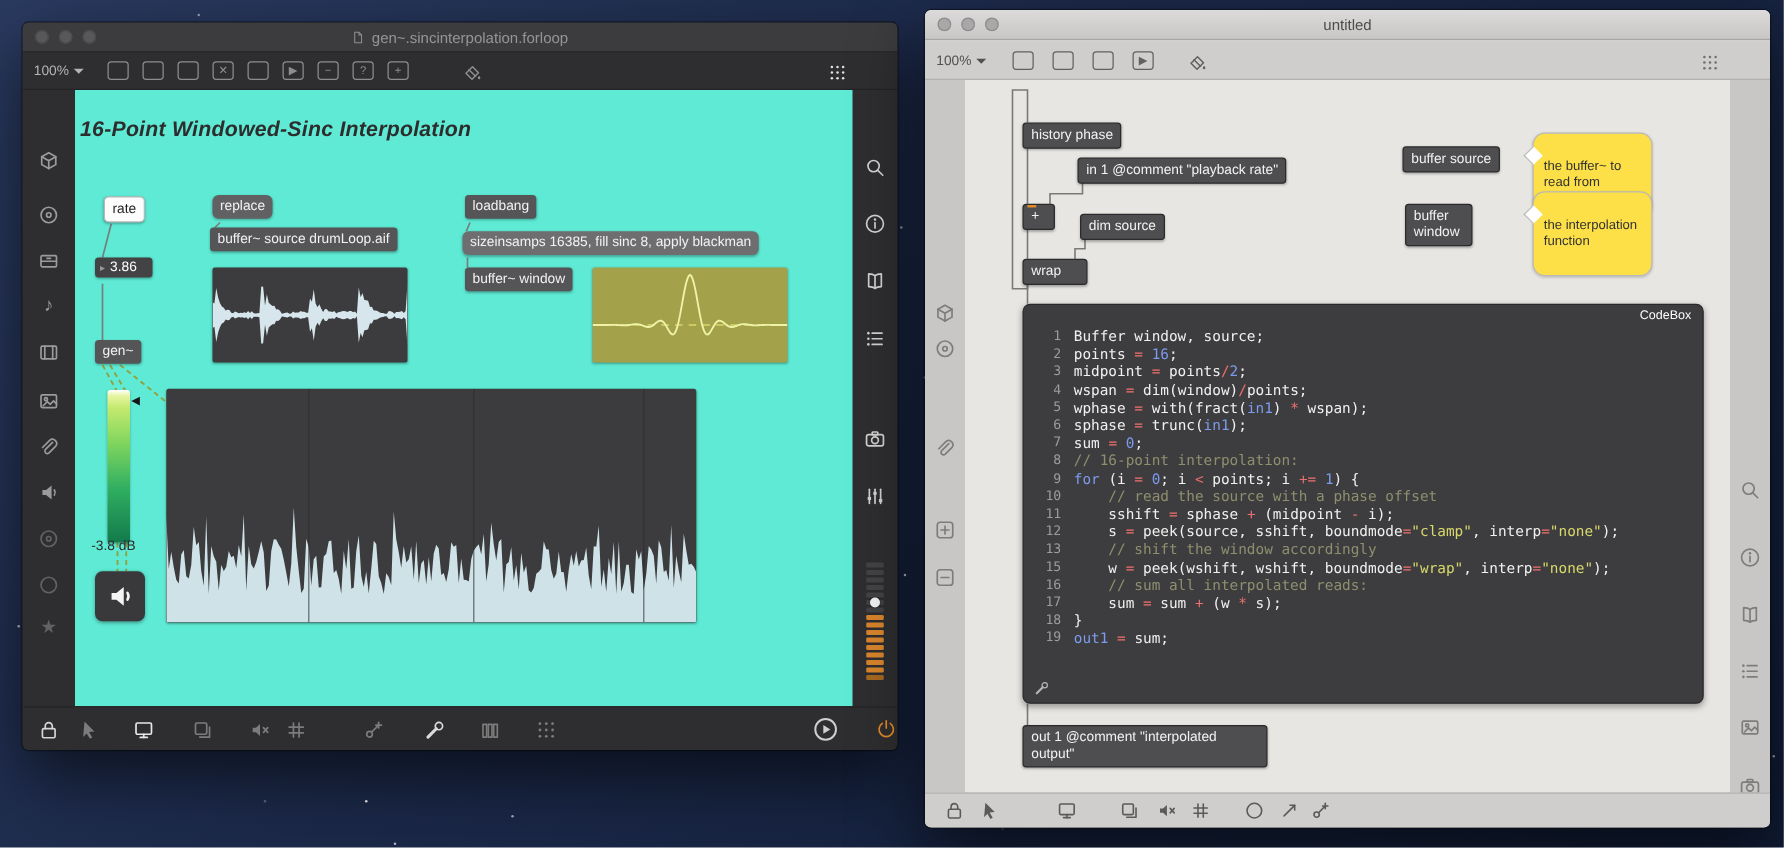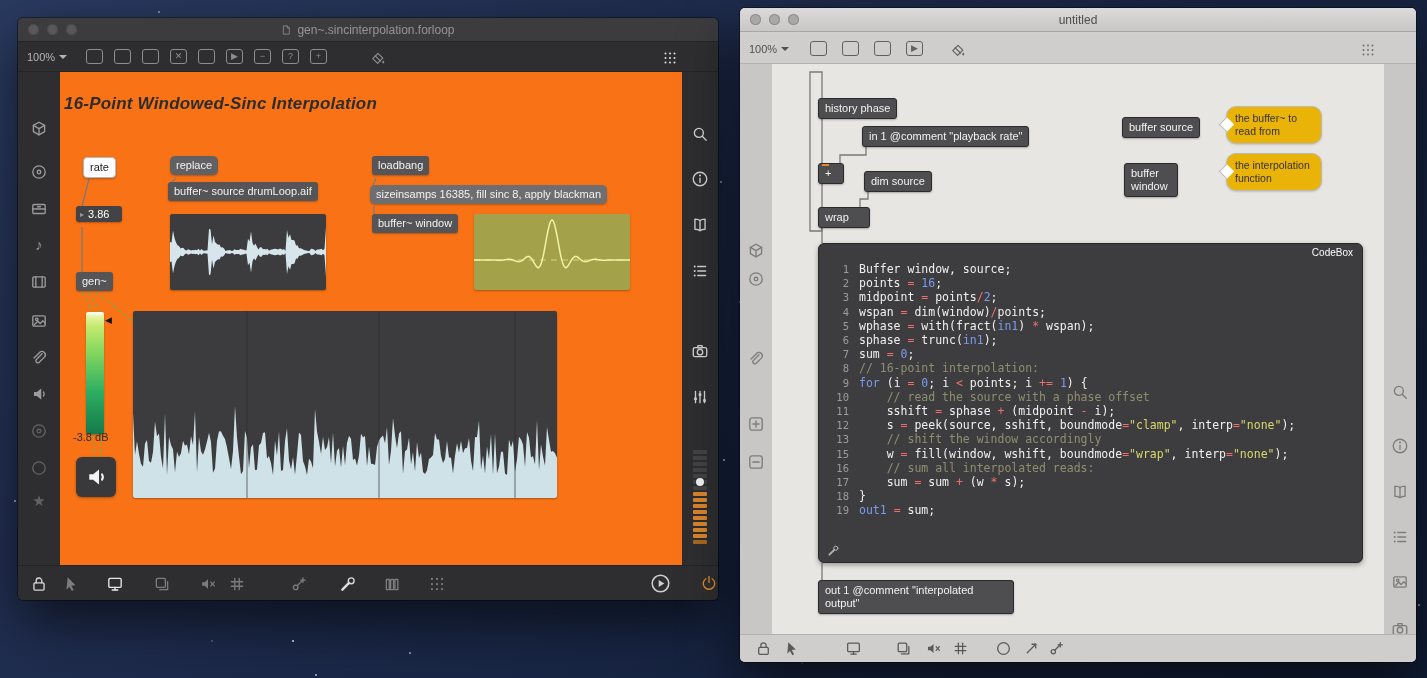--- a/index.html
+++ b/index.html
@@ -41,21 +41,21 @@
   .toolbar.light .tbsq { color:#616161; }
 
   
   .vstrip { position:absolute; }
   #win-left  .vstrip.left  { left:0; top:54px; bottom:35px; width:42px; background:#2e2e30; }
   #win-left  .vstrip.right { right:0; top:54px; bottom:35px; width:36px; background:#2e2e30; }
   #win-right .vstrip.left  { left:0; top:56px; bottom:28px; width:32px; background:#c9c7c5; }
   #win-right .vstrip.right { right:0; top:56px; bottom:28px; width:32px; background:#c9c7c5; }
 
   .canvas { position:absolute; }
-  #canvas-left  { left:42px; right:36px; top:54px; bottom:35px; background:#f97316; }
+  #canvas-left  { left:42px; right:36px; top:54px; bottom:35px; background:#5eead4; }
   #canvas-right { left:32px; right:32px; top:56px; bottom:28px; background:#e8e6e3; }
 
   .bottombar { position:absolute; left:0; right:0; bottom:0; }
   #win-left  .bottombar { height:35px; background:#2e2e30; border-top:1px solid #242426; }
   #win-right .bottombar { height:28px; background:#d0cecc; border-top:1px solid #b3b1af; }
 
   .icon { position:absolute; }
   .icon svg { width:100%; height:100%; fill:none; stroke:currentColor; stroke-width:1.2; stroke-linecap:round; stroke-linejoin:round; display:block; }
   .glyph { position:absolute; text-align:center; }
 
@@ -97,21 +97,21 @@
   .cb-lines { position:absolute; top:18px; left:6px; right:4px; font-family:"DejaVu Sans Mono", monospace; font-size:11.5px; line-height:14.2px; }
   .code-line { display:flex; white-space:pre; }
   .line-num { width:24px; text-align:right; margin-right:10px; color:#9c9c9c; font-size:10.5px; flex:none; }
   .tok-p { color:var(--code-plain); }
   .tok-k { color:var(--code-keyword); }
   .tok-n { color:var(--code-number); }
   .tok-o { color:var(--code-operator); }
   .tok-s { color:var(--code-string); }
   .tok-c { color:var(--code-comment); }
 
-  .bubble { position:absolute; width:96px; background:#eab308; border:1px solid #b9b9b9; border-radius:10px; padding:5px 8px; font-size:10.5px; line-height:13px; color:#333; box-shadow:0 1px 2px rgba(0,0,0,.15); }
+  .bubble { position:absolute; width:96px; background:#fde047; border:1px solid #b9b9b9; border-radius:10px; padding:20px 8px; font-size:10.5px; line-height:13px; color:#333; box-shadow:0 1px 2px rgba(0,0,0,.15); }
   .bubble::before { content:""; position:absolute; left:-6px; top:12px; width:10px; height:10px; background:#fff; border-left:1px solid #b9b9b9; border-bottom:1px solid #b9b9b9; transform:rotate(45deg); }
 
   .meter { position:absolute; }
   .meter .seg { width:14px; height:4px; margin-bottom:2px; border-radius:1px; }
   .meter .knob { position:absolute; left:3px; width:8px; height:8px; border-radius:50%; background:#f2f2f2; box-shadow:0 0 2px rgba(0,0,0,.5); }
 </style>
 </head>
 <body>
 
 <div id="stars">
@@ -615,21 +615,21 @@
           <div class="code-line"><span class="line-num">4</span><span><span class="tok-p">wspan </span><span class="tok-o">=</span><span class="tok-p"> dim(window)</span><span class="tok-o">/</span><span class="tok-p">points;</span></span></div>
           <div class="code-line"><span class="line-num">5</span><span><span class="tok-p">wphase </span><span class="tok-o">=</span><span class="tok-p"> with(fract(</span><span class="tok-n">in1</span><span class="tok-p">) </span><span class="tok-o">*</span><span class="tok-p"> wspan);</span></span></div>
           <div class="code-line"><span class="line-num">6</span><span><span class="tok-p">sphase </span><span class="tok-o">=</span><span class="tok-p"> trunc(</span><span class="tok-n">in1</span><span class="tok-p">);</span></span></div>
           <div class="code-line"><span class="line-num">7</span><span><span class="tok-p">sum </span><span class="tok-o">=</span><span class="tok-p"> </span><span class="tok-n">0</span><span class="tok-p">;</span></span></div>
           <div class="code-line"><span class="line-num">8</span><span><span class="tok-c">// 16-point interpolation:</span></span></div>
           <div class="code-line"><span class="line-num">9</span><span><span class="tok-k">for</span><span class="tok-p"> (i </span><span class="tok-o">=</span><span class="tok-p"> </span><span class="tok-n">0</span><span class="tok-p">; i </span><span class="tok-o">&lt;</span><span class="tok-p"> points; i </span><span class="tok-o">+=</span><span class="tok-p"> </span><span class="tok-n">1</span><span class="tok-p">) {</span></span></div>
           <div class="code-line"><span class="line-num">10</span><span><span class="tok-c">    // read the source with a phase offset</span></span></div>
           <div class="code-line"><span class="line-num">11</span><span><span class="tok-p">    sshift </span><span class="tok-o">=</span><span class="tok-p"> sphase </span><span class="tok-o">+</span><span class="tok-p"> (midpoint </span><span class="tok-o">-</span><span class="tok-p"> i);</span></span></div>
           <div class="code-line"><span class="line-num">12</span><span><span class="tok-p">    s </span><span class="tok-o">=</span><span class="tok-p"> peek(source, sshift, boundmode</span><span class="tok-o">=</span><span class="tok-s">"clamp"</span><span class="tok-p">, interp</span><span class="tok-o">=</span><span class="tok-s">"none"</span><span class="tok-p">);</span></span></div>
           <div class="code-line"><span class="line-num">13</span><span><span class="tok-c">    // shift the window accordingly</span></span></div>
-          <div class="code-line"><span class="line-num">15</span><span><span class="tok-p">    w </span><span class="tok-o">=</span><span class="tok-p"> fill(window, wshift, boundmode</span><span class="tok-o">=</span><span class="tok-s">"wrap"</span><span class="tok-p">, interp</span><span class="tok-o">=</span><span class="tok-s">"none"</span><span class="tok-p">);</span></span></div>
+          <div class="code-line"><span class="line-num">15</span><span><span class="tok-p">    w </span><span class="tok-o">=</span><span class="tok-p"> peek(wshift, wshift, boundmode</span><span class="tok-o">=</span><span class="tok-s">"wrap"</span><span class="tok-p">, interp</span><span class="tok-o">=</span><span class="tok-s">"none"</span><span class="tok-p">);</span></span></div>
           <div class="code-line"><span class="line-num">16</span><span><span class="tok-c">    // sum all interpolated reads:</span></span></div>
           <div class="code-line"><span class="line-num">17</span><span><span class="tok-p">    sum </span><span class="tok-o">=</span><span class="tok-p"> sum </span><span class="tok-o">+</span><span class="tok-p"> (w </span><span class="tok-o">*</span><span class="tok-p"> s);</span></span></div>
           <div class="code-line"><span class="line-num">18</span><span><span class="tok-p">}</span></span></div>
           <div class="code-line"><span class="line-num">19</span><span><span class="tok-n">out1</span><span class="tok-p"> </span><span class="tok-o">=</span><span class="tok-p"> sum;</span></span></div>
         </div>
       <span class="icon" style="left:8px;bottom:5px;width:13px;height:13px;color:#b5b5b5">
           <svg viewBox="0 0 16 16">
             <circle cx="10.8" cy="5.2" r="2.6"></circle>
             <line x1="8.9" y1="7.1" x2="3" y2="13" stroke-width="2.2"></line>
           </svg>

